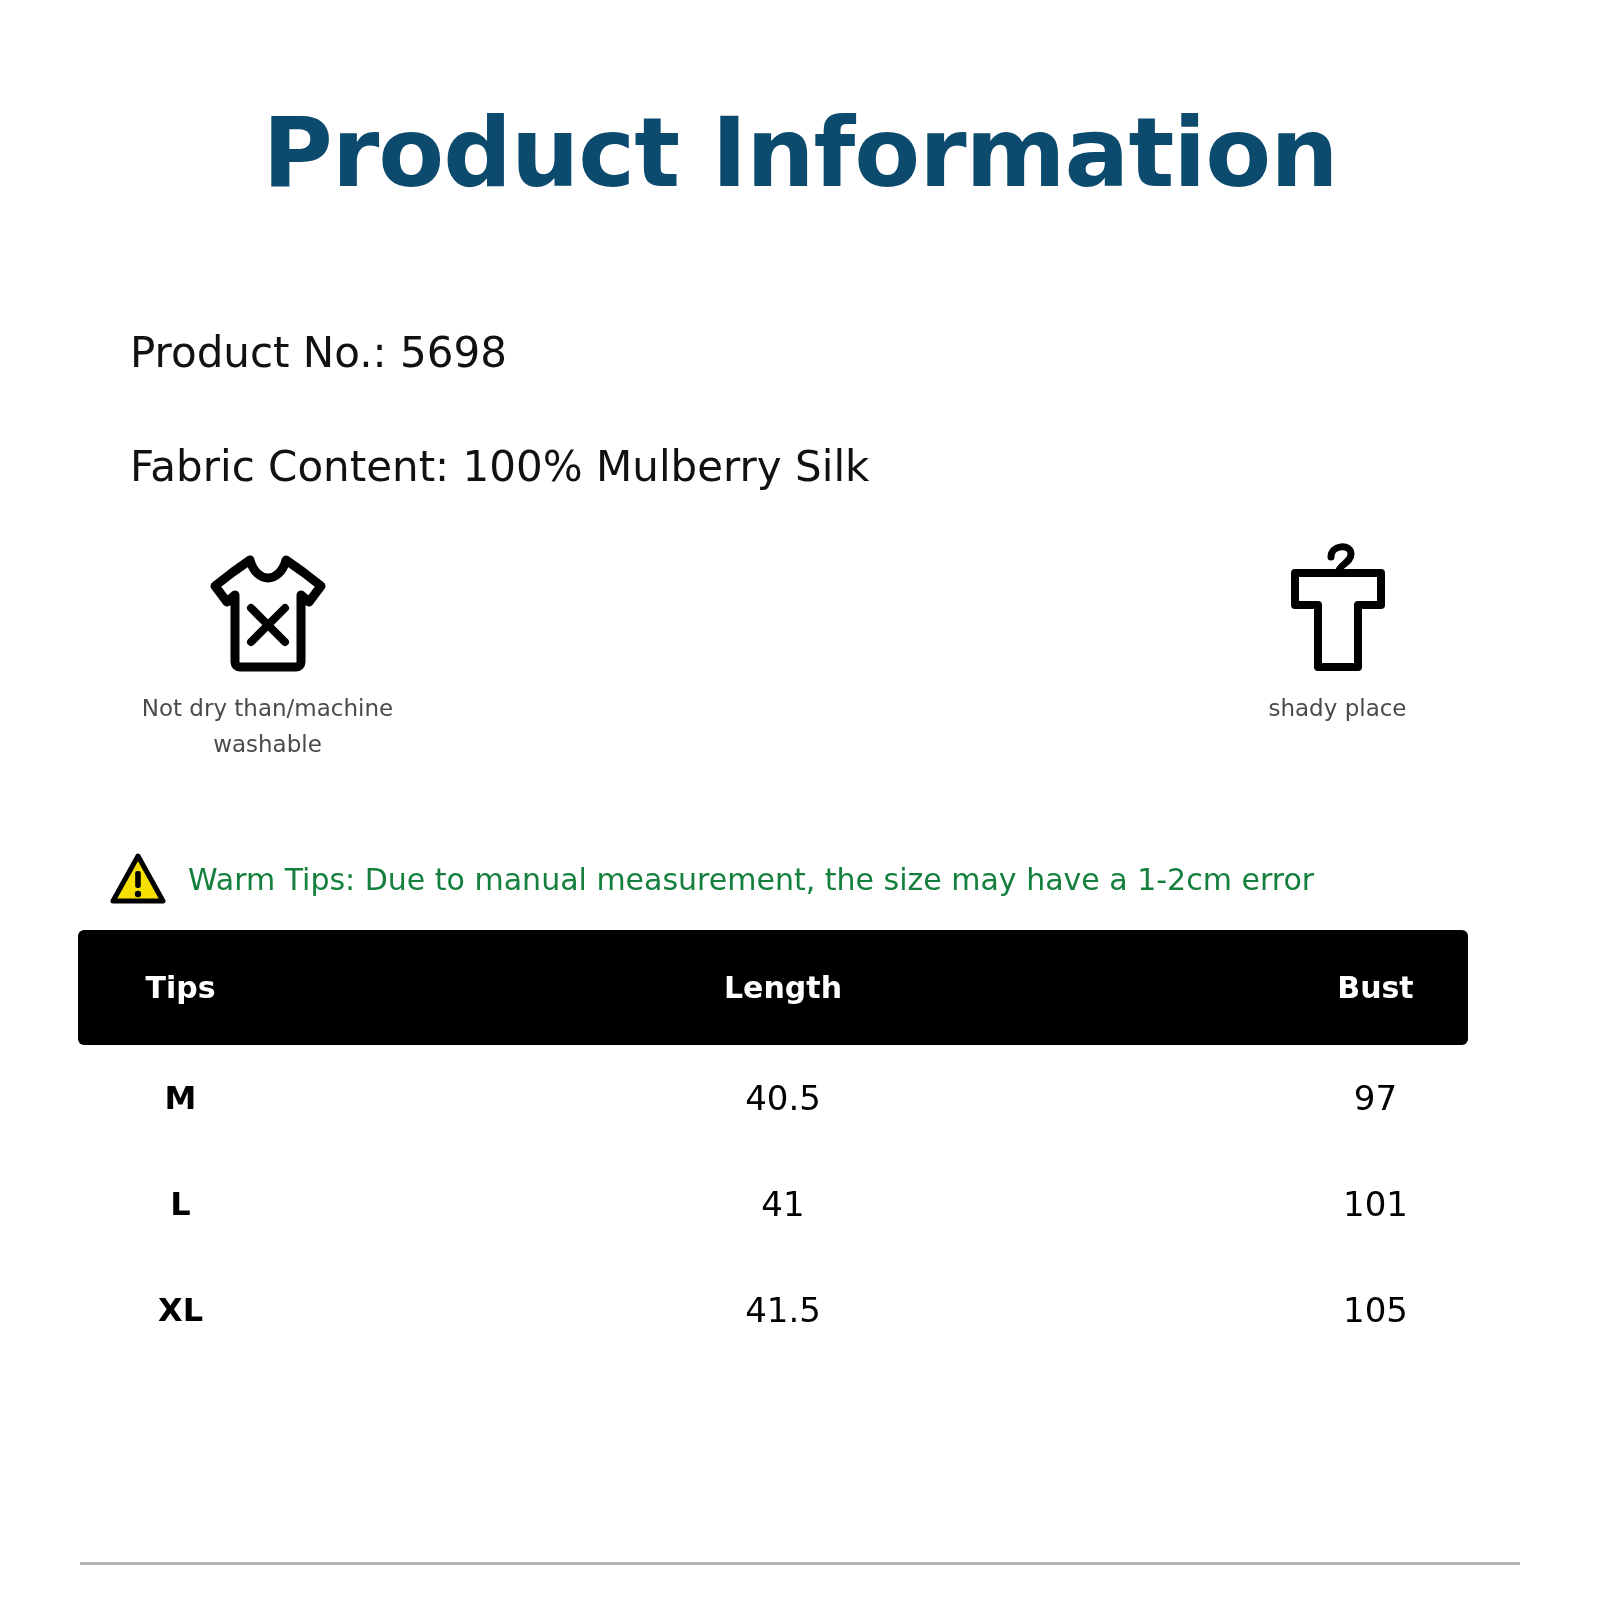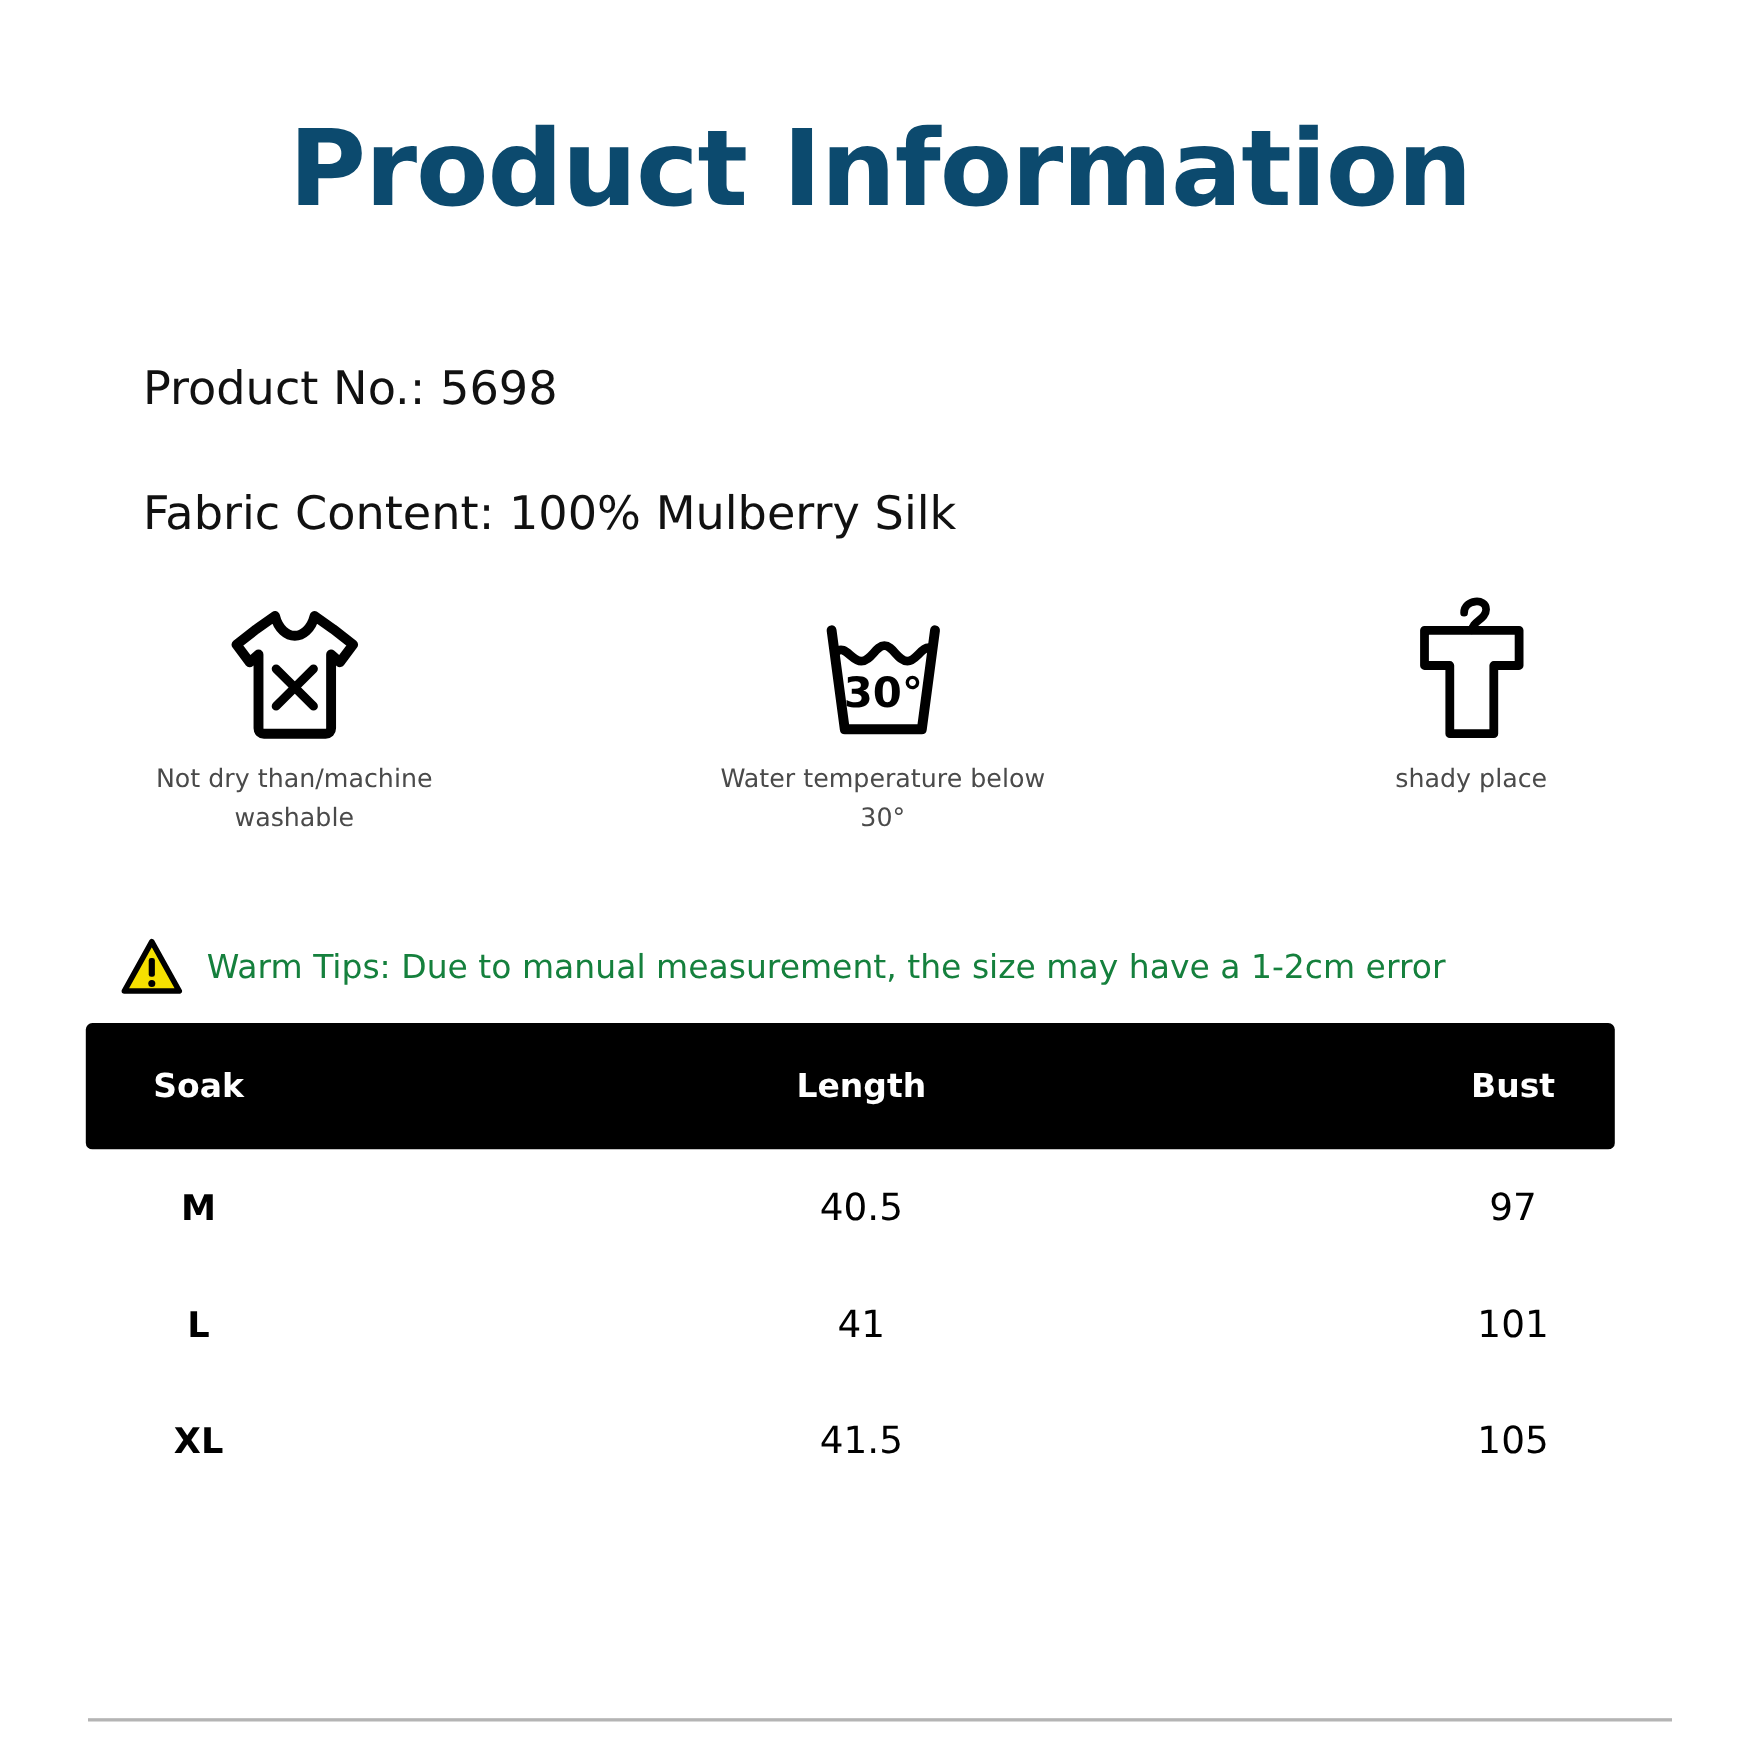--- a/index.html
+++ b/index.html
@@ -157,30 +157,20 @@
       <div class="care-glyph">
         <svg width="130" height="125" viewBox="0 0 130 125" fill="none">
           <path d="M30 22 L47 10 C50 22 58 28 65 28 C72 28 80 22 83 10 L100 22 L118 36 L106 52 L98 45 L98 112 C98 115 96 117 93 117 L37 117 C34 117 32 115 32 112 L32 45 L24 52 L12 36 Z" stroke="#000" stroke-width="9" stroke-linejoin="round" stroke-linecap="round" fill="none"></path>
           <line x1="48" y1="58" x2="82" y2="92" stroke="#000" stroke-width="8" stroke-linecap="round"></line>
           <line x1="82" y1="58" x2="48" y2="92" stroke="#000" stroke-width="8" stroke-linecap="round"></line>
         </svg>
       </div>
       <div class="care-label">Not dry than/machine washable</div>
     </div>
 
-    <div class="care-item">
-      <div class="care-glyph">
-        <svg width="130" height="120" viewBox="0 0 130 120" fill="none">
-          <path d="M18 18 L30 108 L100 108 L112 18" stroke="#000" stroke-width="9" stroke-linejoin="round" stroke-linecap="round" fill="none"></path>
-          <path d="M22 38 C30 30 36 46 45 46 C54 46 58 32 66 32 C74 32 78 46 87 46 C95 46 100 32 108 34" stroke="#000" stroke-width="8" stroke-linecap="round" stroke-linejoin="round" fill="none"></path>
-          <text x="65" y="88" text-anchor="middle" font-family="DejaVu Sans, Liberation Sans, sans-serif" font-size="38" font-weight="700" fill="#000">30°</text>
-        </svg>
-      </div>
-      <div class="care-label">Water temperature below 30°</div>
-    </div>
 
 
     <div class="care-item">
       <div class="care-glyph">
         <svg width="130" height="150" viewBox="0 0 130 150" fill="none">
           <path d="M58 32 C58 20 78 18 78 29 C78 38 65 40 65 48" stroke="#000" stroke-width="7" stroke-linecap="round" fill="none"></path>
           <path d="M22 48 L108 48 L108 80 L85 80 L85 142 L45 142 L45 80 L22 80 Z" stroke="#000" stroke-width="8" stroke-linejoin="round" stroke-linecap="round" fill="none"></path>
         </svg>
       </div>
       <div class="care-label">shady place</div>
@@ -193,21 +183,21 @@
       <path d="M28 4 L53 49 L3 49 Z" fill="#F5E000" stroke="#000000" stroke-width="5" stroke-linejoin="round"></path>
       <rect x="25.2" y="19" width="5.6" height="17" rx="2.2" fill="#000000"></rect>
       <circle cx="28" cy="42" r="3.2" fill="#000000"></circle>
     </svg>
     <div class="tips-text">Warm Tips: Due to manual measurement, the size may have a 1-2cm error</div>
   </div>
 
   <div class="table">
 
     <div class="thead">
-      <div class="cell col-size">Soak</div>
+      <div class="cell col-size">Tips</div>
       <div class="cell col-length">Length</div>
       <div class="cell col-bust">Bust</div>
     </div>
 
     <div class="trow">
       <div class="cell col-size size">M</div>
       <div class="cell col-length">40.5</div>
       <div class="cell col-bust">97</div>
     </div>
 

